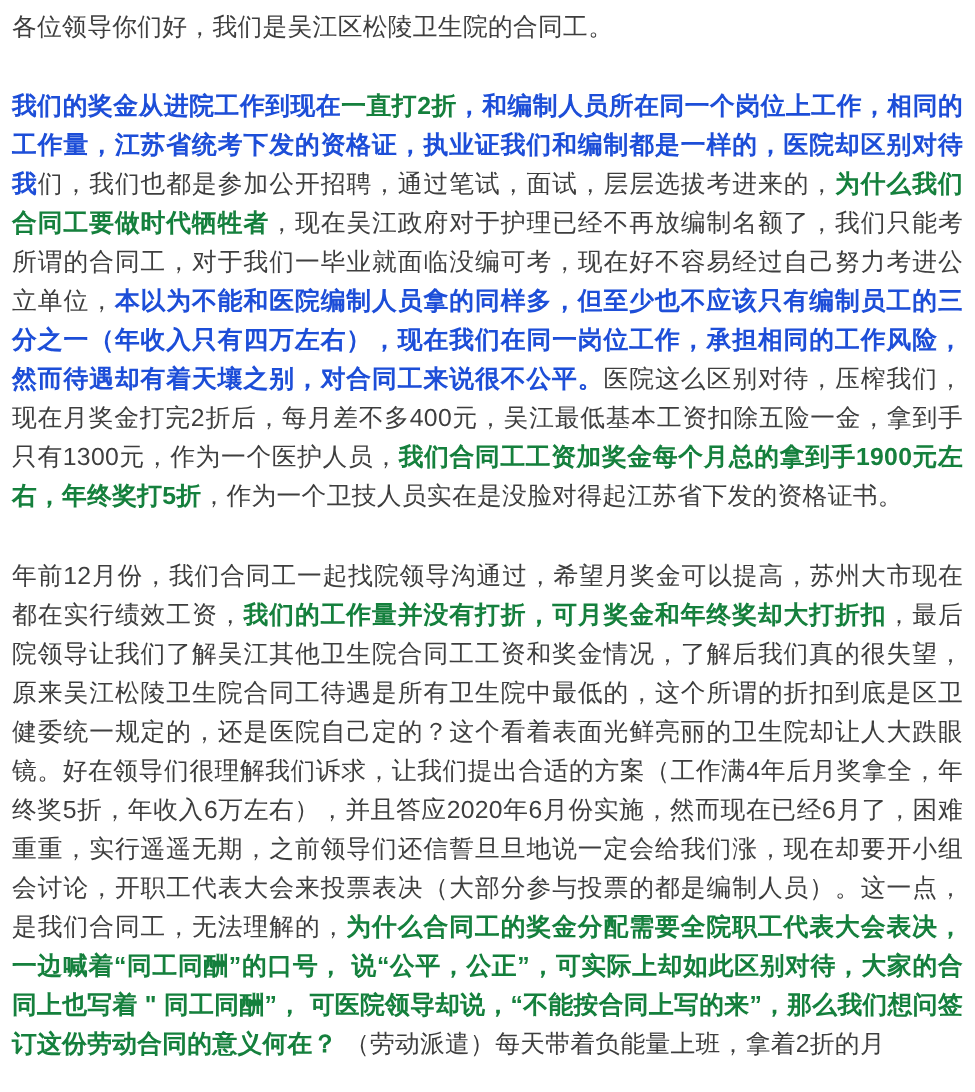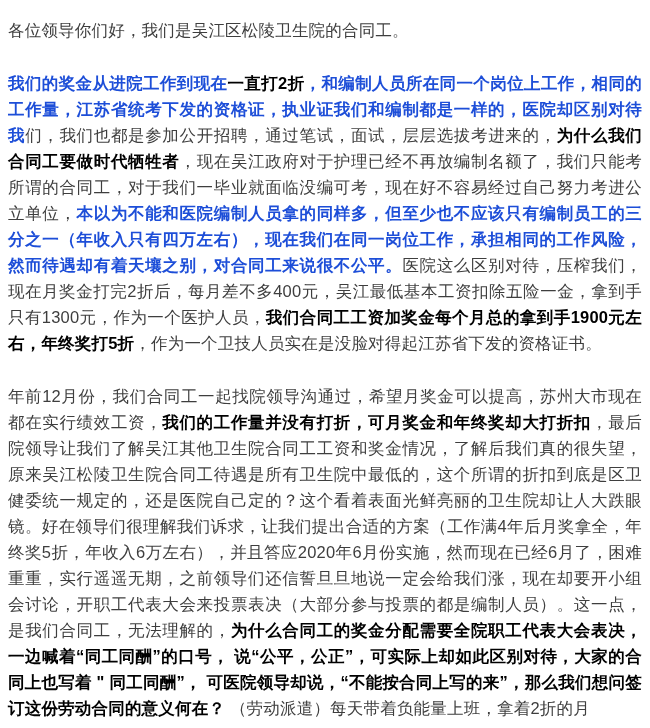--- a/index.html
+++ b/index.html
@@ -7,41 +7,41 @@
     padding: 0;
   }
   body {
     width: 650px;
     height: 728px;
     overflow: hidden;
     background: #ffffff;
     font-family: "Liberation Sans", "DejaVu Sans", sans-serif;
   }
   .letter {
-    padding: 17px 8px 0 8px;
+    padding: 5px 8px 0 8px;
   }
   .para {
     margin: 0 0 27px 0;
     font-size: 16.5px;
     line-height: 26px;
     letter-spacing: 0.2px;
     text-align: justify;
     text-justify: inter-ideograph;
     word-break: break-all;
   }
   .run-normal {
     color: #3e3e3e;
     font-weight: 400;
   }
   .run-bold {
     color: #1d4ed8;
     font-weight: 700;
   }
   .run-redbold {
-    color: #000000;
+    color: #15803d;
     font-weight: 700;
   }
 </style>
 </head>
 <body>
 
 <article class="letter" id="letter">
     <p class="para"><span class="run-normal">各位领导你们好，我们是吴江区松陵卫生院的合同工。</span></p>
     <p class="para"><span class="run-bold">我们的奖金从进院工作到现在</span><span class="run-redbold">一直打2折</span><span class="run-bold">，和编制人员所在同一个岗位上工作，相同的工作量，江苏省统考下发的资格证，执业证我们和编制都是一样的，医院却区别对待我</span><span class="run-normal">们，我们也都是参加公开招聘，通过笔试，面试，层层选拔考进来的，</span><span class="run-redbold">为什么我们合同工要做时代牺牲者</span><span class="run-normal">，现在吴江政府对于护理已经不再放编制名额了，我们只能考所谓的合同工，对于我们一毕业就面临没编可考，现在好不容易经过自己努力考进公立单位，</span><span class="run-bold">本以为不能和医院编制人员拿的同样多，但至少也不应该只有编制员工的三分之一（年收入只有四万左右），现在我们在同一岗位工作，承担相同的工作风险，然而待遇却有着天壤之别，对合同工来说很不公平。</span><span class="run-normal">医院这么区别对待，压榨我们，现在月奖金打完2折后，每月差不多400元，吴江最低基本工资扣除五险一金，拿到手只有1300元，作为一个医护人员，</span><span class="run-redbold">我们合同工工资加奖金每个月总的拿到手1900元左右，年终奖打5折</span><span class="run-normal">，作为一个卫技人员实在是没脸对得起江苏省下发的资格证书。</span></p>
     <p class="para"><span class="run-normal">年前12月份，我们合同工一起找院领导沟通过，希望月奖金可以提高，苏州大市现在都在实行绩效工资，</span><span class="run-redbold">我们的工作量并没有打折，可月奖金和年终奖却大打折扣</span><span class="run-normal">，最后院领导让我们了解吴江其他卫生院合同工工资和奖金情况，了解后我们真的很失望，原来吴江松陵卫生院合同工待遇是所有卫生院中最低的，这个所谓的折扣到底是区卫健委统一规定的，还是医院自己定的？这个看着表面光鲜亮丽的卫生院却让人大跌眼镜。好在领导们很理解我们诉求，让我们提出合适的方案（工作满4年后月奖拿全，年终奖5折，年收入6万左右），并且答应2020年6月份实施，然而现在已经6月了，困难重重，实行遥遥无期，之前领导们还信誓旦旦地说一定会给我们涨，现在却要开小组会讨论，开职工代表大会来投票表决（大部分参与投票的都是编制人员）。这一点，是我们合同工，无法理解的，</span><span class="run-redbold">为什么合同工的奖金分配需要全院职工代表大会表决，一边喊着“同工同酬”的口号， 说“公平，公正”，可实际上却如此区别对待，大家的合同上也写着 " 同工同酬”， 可医院领导却说，“不能按合同上写的来”，那么我们想问签订这份劳动合同的意义何在？</span><span class="run-normal"> （劳动派遣）每天带着负能量上班，拿着2折的月</span></p>

